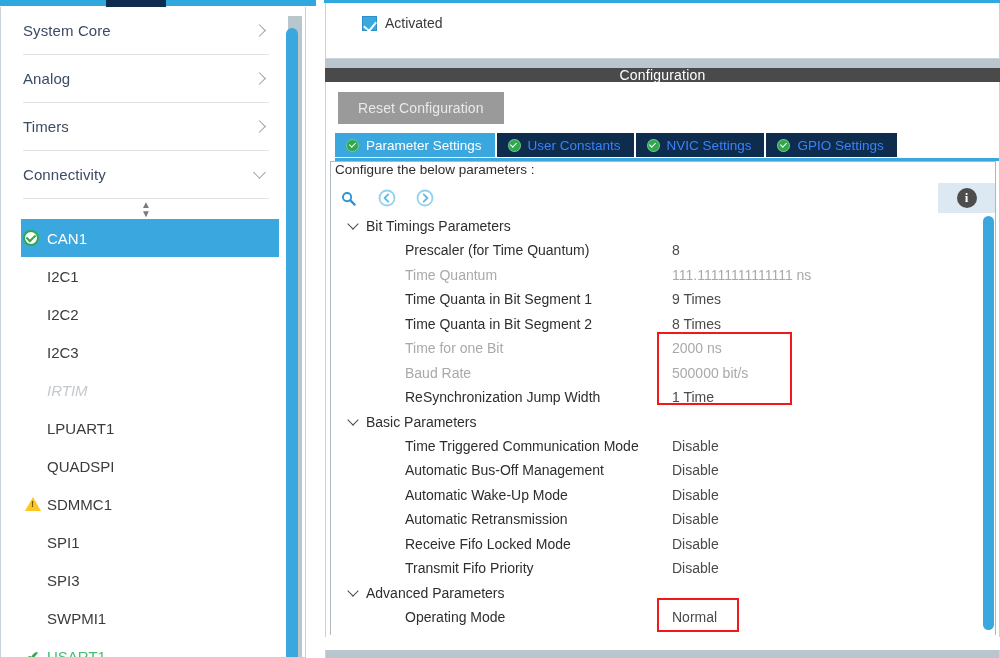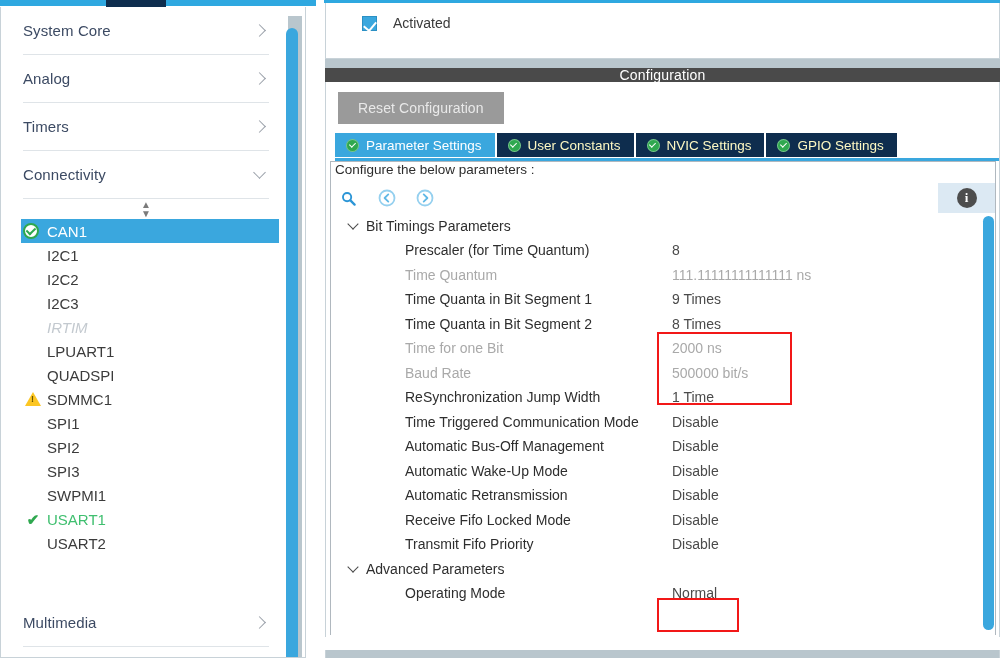--- a/index.html
+++ b/index.html
@@ -101,21 +101,21 @@
     letter-spacing: 0; text-align: center;
   }
 
   
   .periph-list {
     margin-top: 2px;
     position: relative;
   }
   .periph {
     position: relative;
-    height: 24px;
+    height: 38px;
     display: flex;
     align-items: center;
     padding-left: 24px;
     font-size: 15px;
     color: #3b3b3b;
     cursor: pointer;
     white-space: nowrap;
   }
   .periph.selected {
     background: #3aa7de;
@@ -193,21 +193,21 @@
 
   .activated-zone {
     position: relative;
     height: 56px;
     border: 1px solid #c8d2d8;
     border-top: none;
     background: #ffffff;
   }
   .activated-row {
     position: absolute; left: 36px; top: 12px;
-    display: flex; align-items: center; gap: 16px;
+    display: flex; align-items: center; gap: 8px;
     cursor: pointer;
   }
   .cbox {
     width: 15px; height: 15px;
     background: #ffffff;
     border: 1px solid #8a9aa6;
     position: relative;
   }
   .cbox.checked { background: #3aa7de; border-color: #2b90c4; }
   .cbox.checked::after {
@@ -263,21 +263,21 @@
   
   .tabs {
     display: flex;
     height: 25px;
     padding-left: 9px;
     background: #ffffff;
   }
   .tab {
     height: 24px;
     background: #0e2d4e;
-    color: #fef9c3;
+    color: #3b82f6;
     font-size: 13.5px;
     display: flex; align-items: center; gap: 7px;
     padding: 0 13px 0 11px;
     margin-right: 2px;
     cursor: pointer;
     white-space: nowrap;
   }
   .tab.active {
     background: #3aa7de;
     color: #ffffff;
@@ -514,23 +514,20 @@
             <span>QUADSPI</span>
           </div>
           <div class="periph">
             <span class="p-icon">
               <span class="warn-tri"></span>
             </span>
             <span>SDMMC1</span>
           </div>
           <div class="periph">
             <span>SPI1</span>
-          </div>
-          <div class="periph">
-            <span>SPI2</span>
           </div>
           <div class="periph">
             <span>SPI3</span>
           </div>
           <div class="periph">
             <span>SWPMI1</span>
           </div>
           <div class="periph green">
             <span class="p-icon">
               <span class="check-plain">✔</span>
@@ -652,20 +649,24 @@
               <span class="pval">2000 ns</span>
             </div>
             <div class="row dim">
               <span class="pname">Baud Rate</span>
               <span class="pval">500000 bit/s</span>
             </div>
             <div class="row">
               <span class="pname">ReSynchronization Jump Width</span>
               <span class="pval">1 Time</span>
             </div>
+            <div class="grp">
+              <span class="grp-chev"></span>
+              <span class="grp-label">Basic Parameters</span>
+            </div>
             <div class="row">
               <span class="pname">Time Triggered Communication Mode</span>
               <span class="pval">Disable</span>
             </div>
             <div class="row">
               <span class="pname">Automatic Bus-Off Management</span>
               <span class="pval">Disable</span>
             </div>
             <div class="row">
               <span class="pname">Automatic Wake-Up Mode</span>

